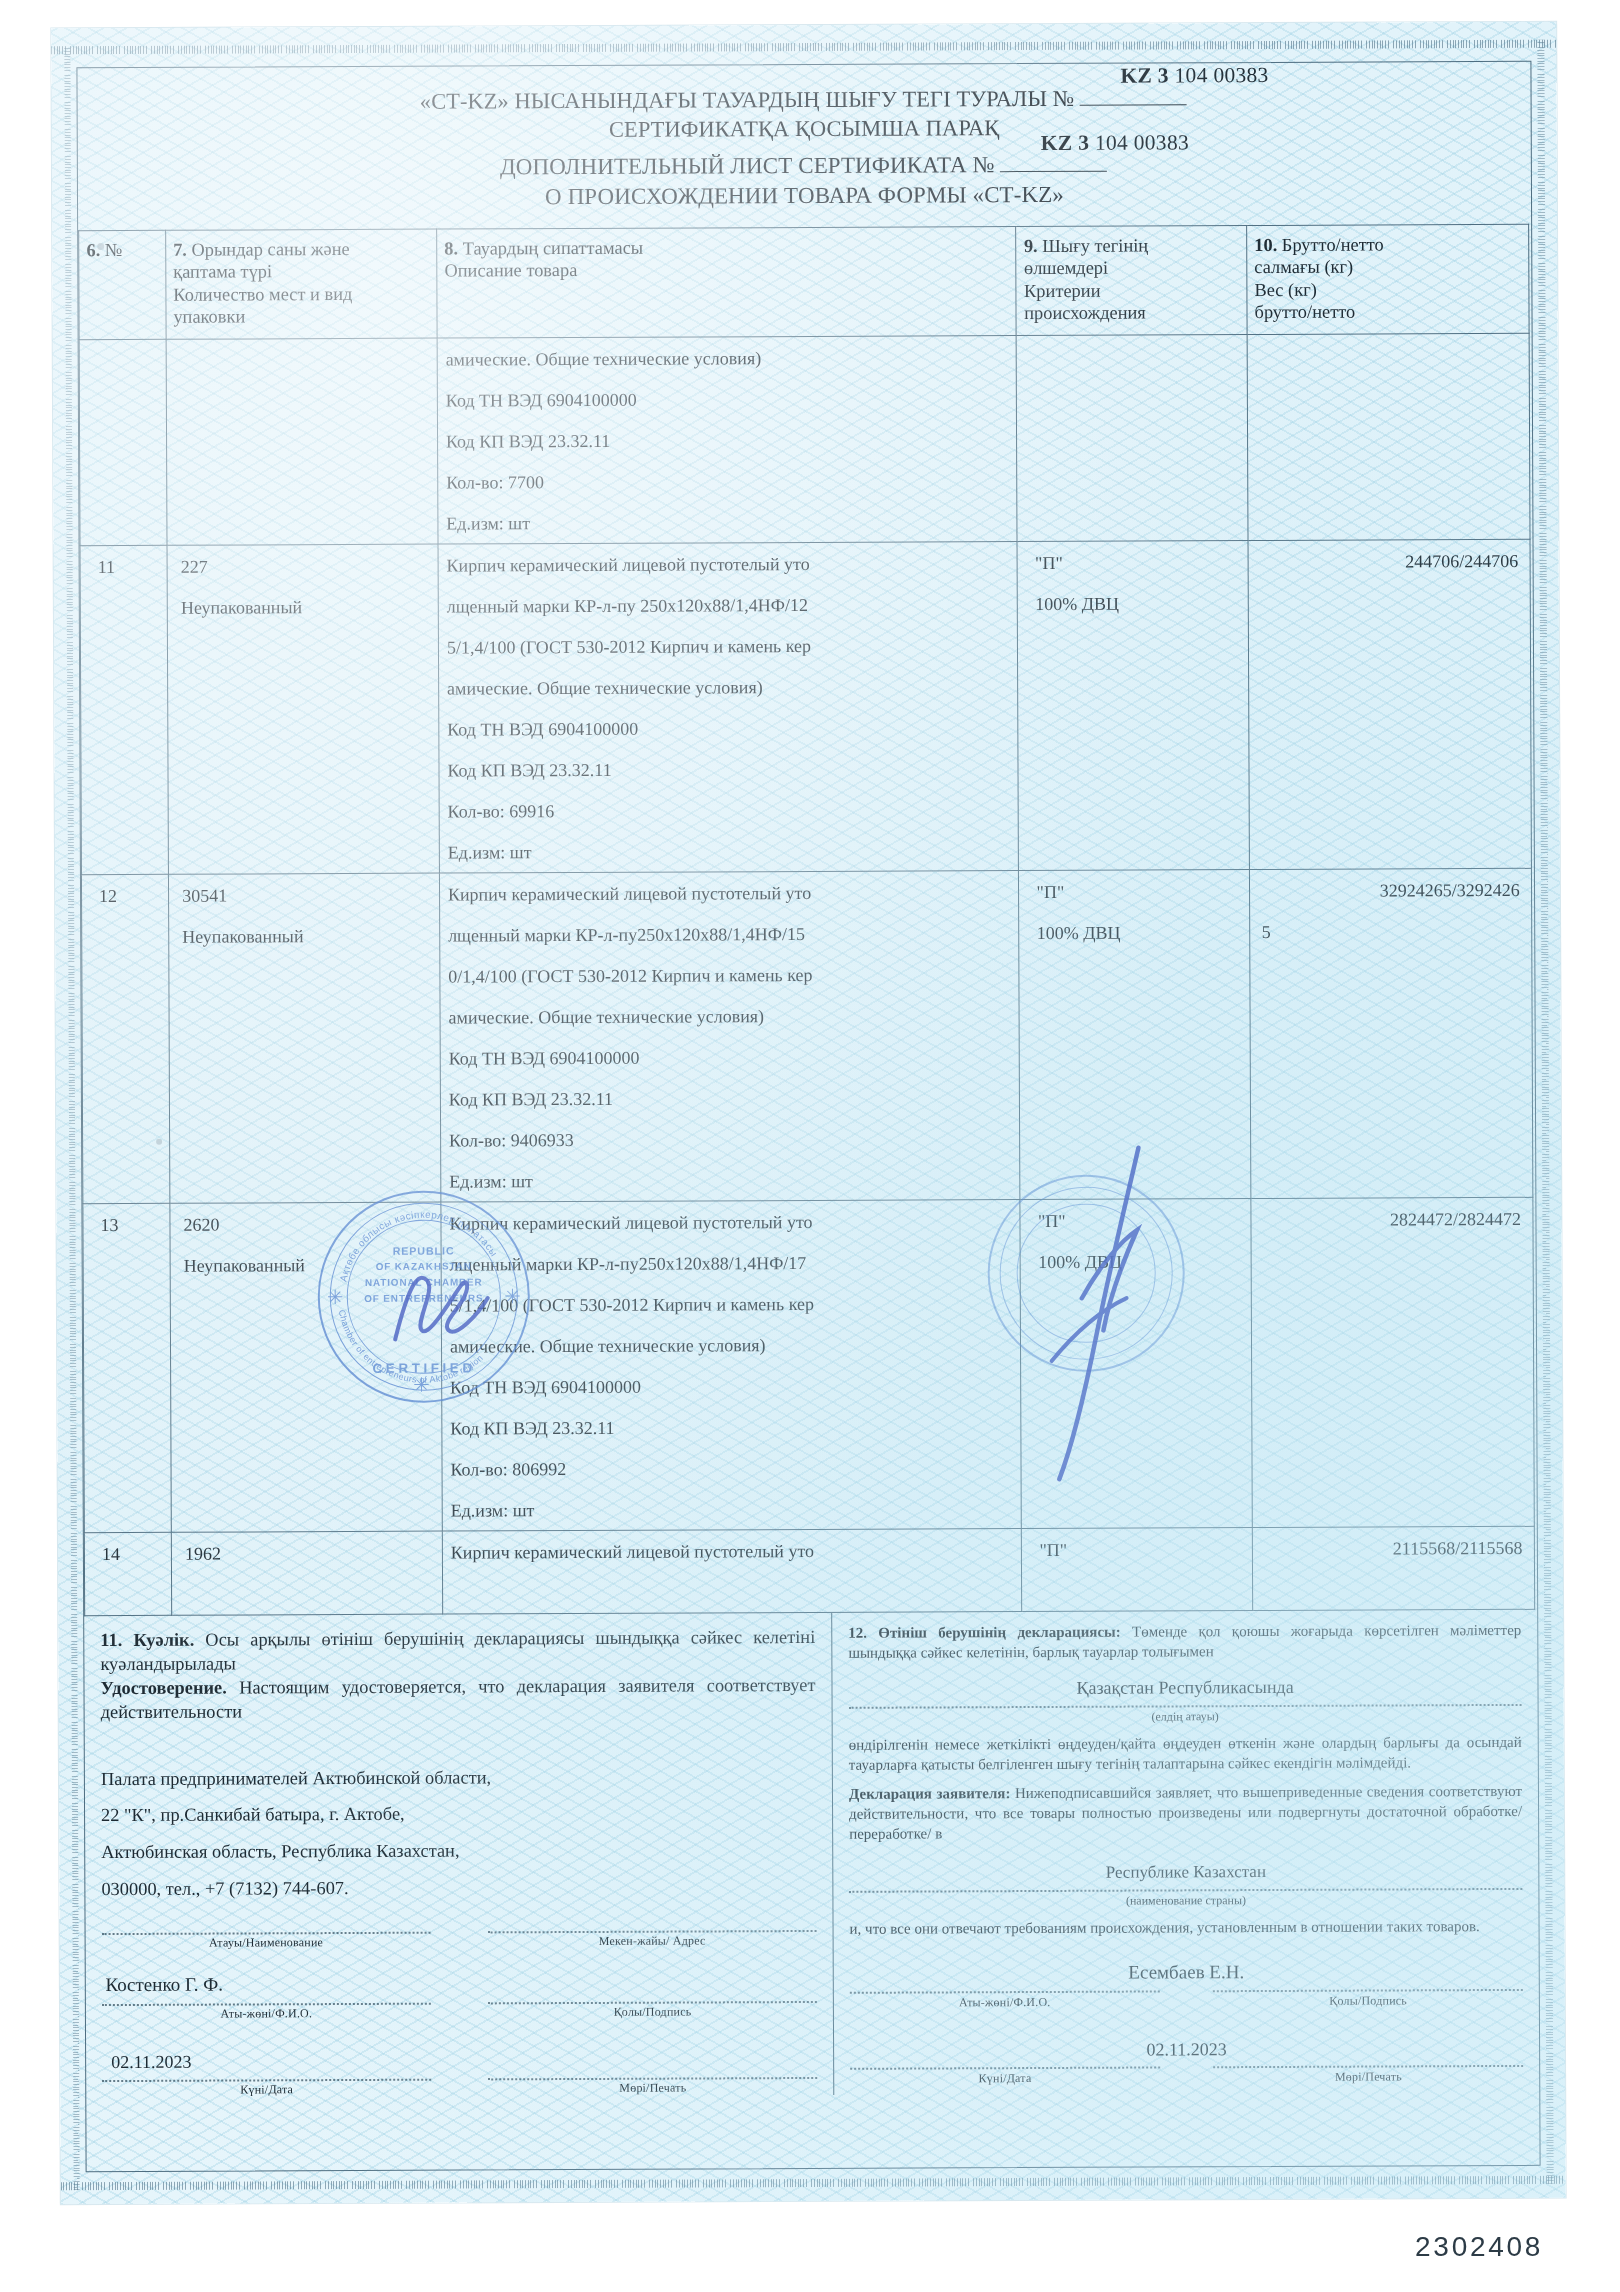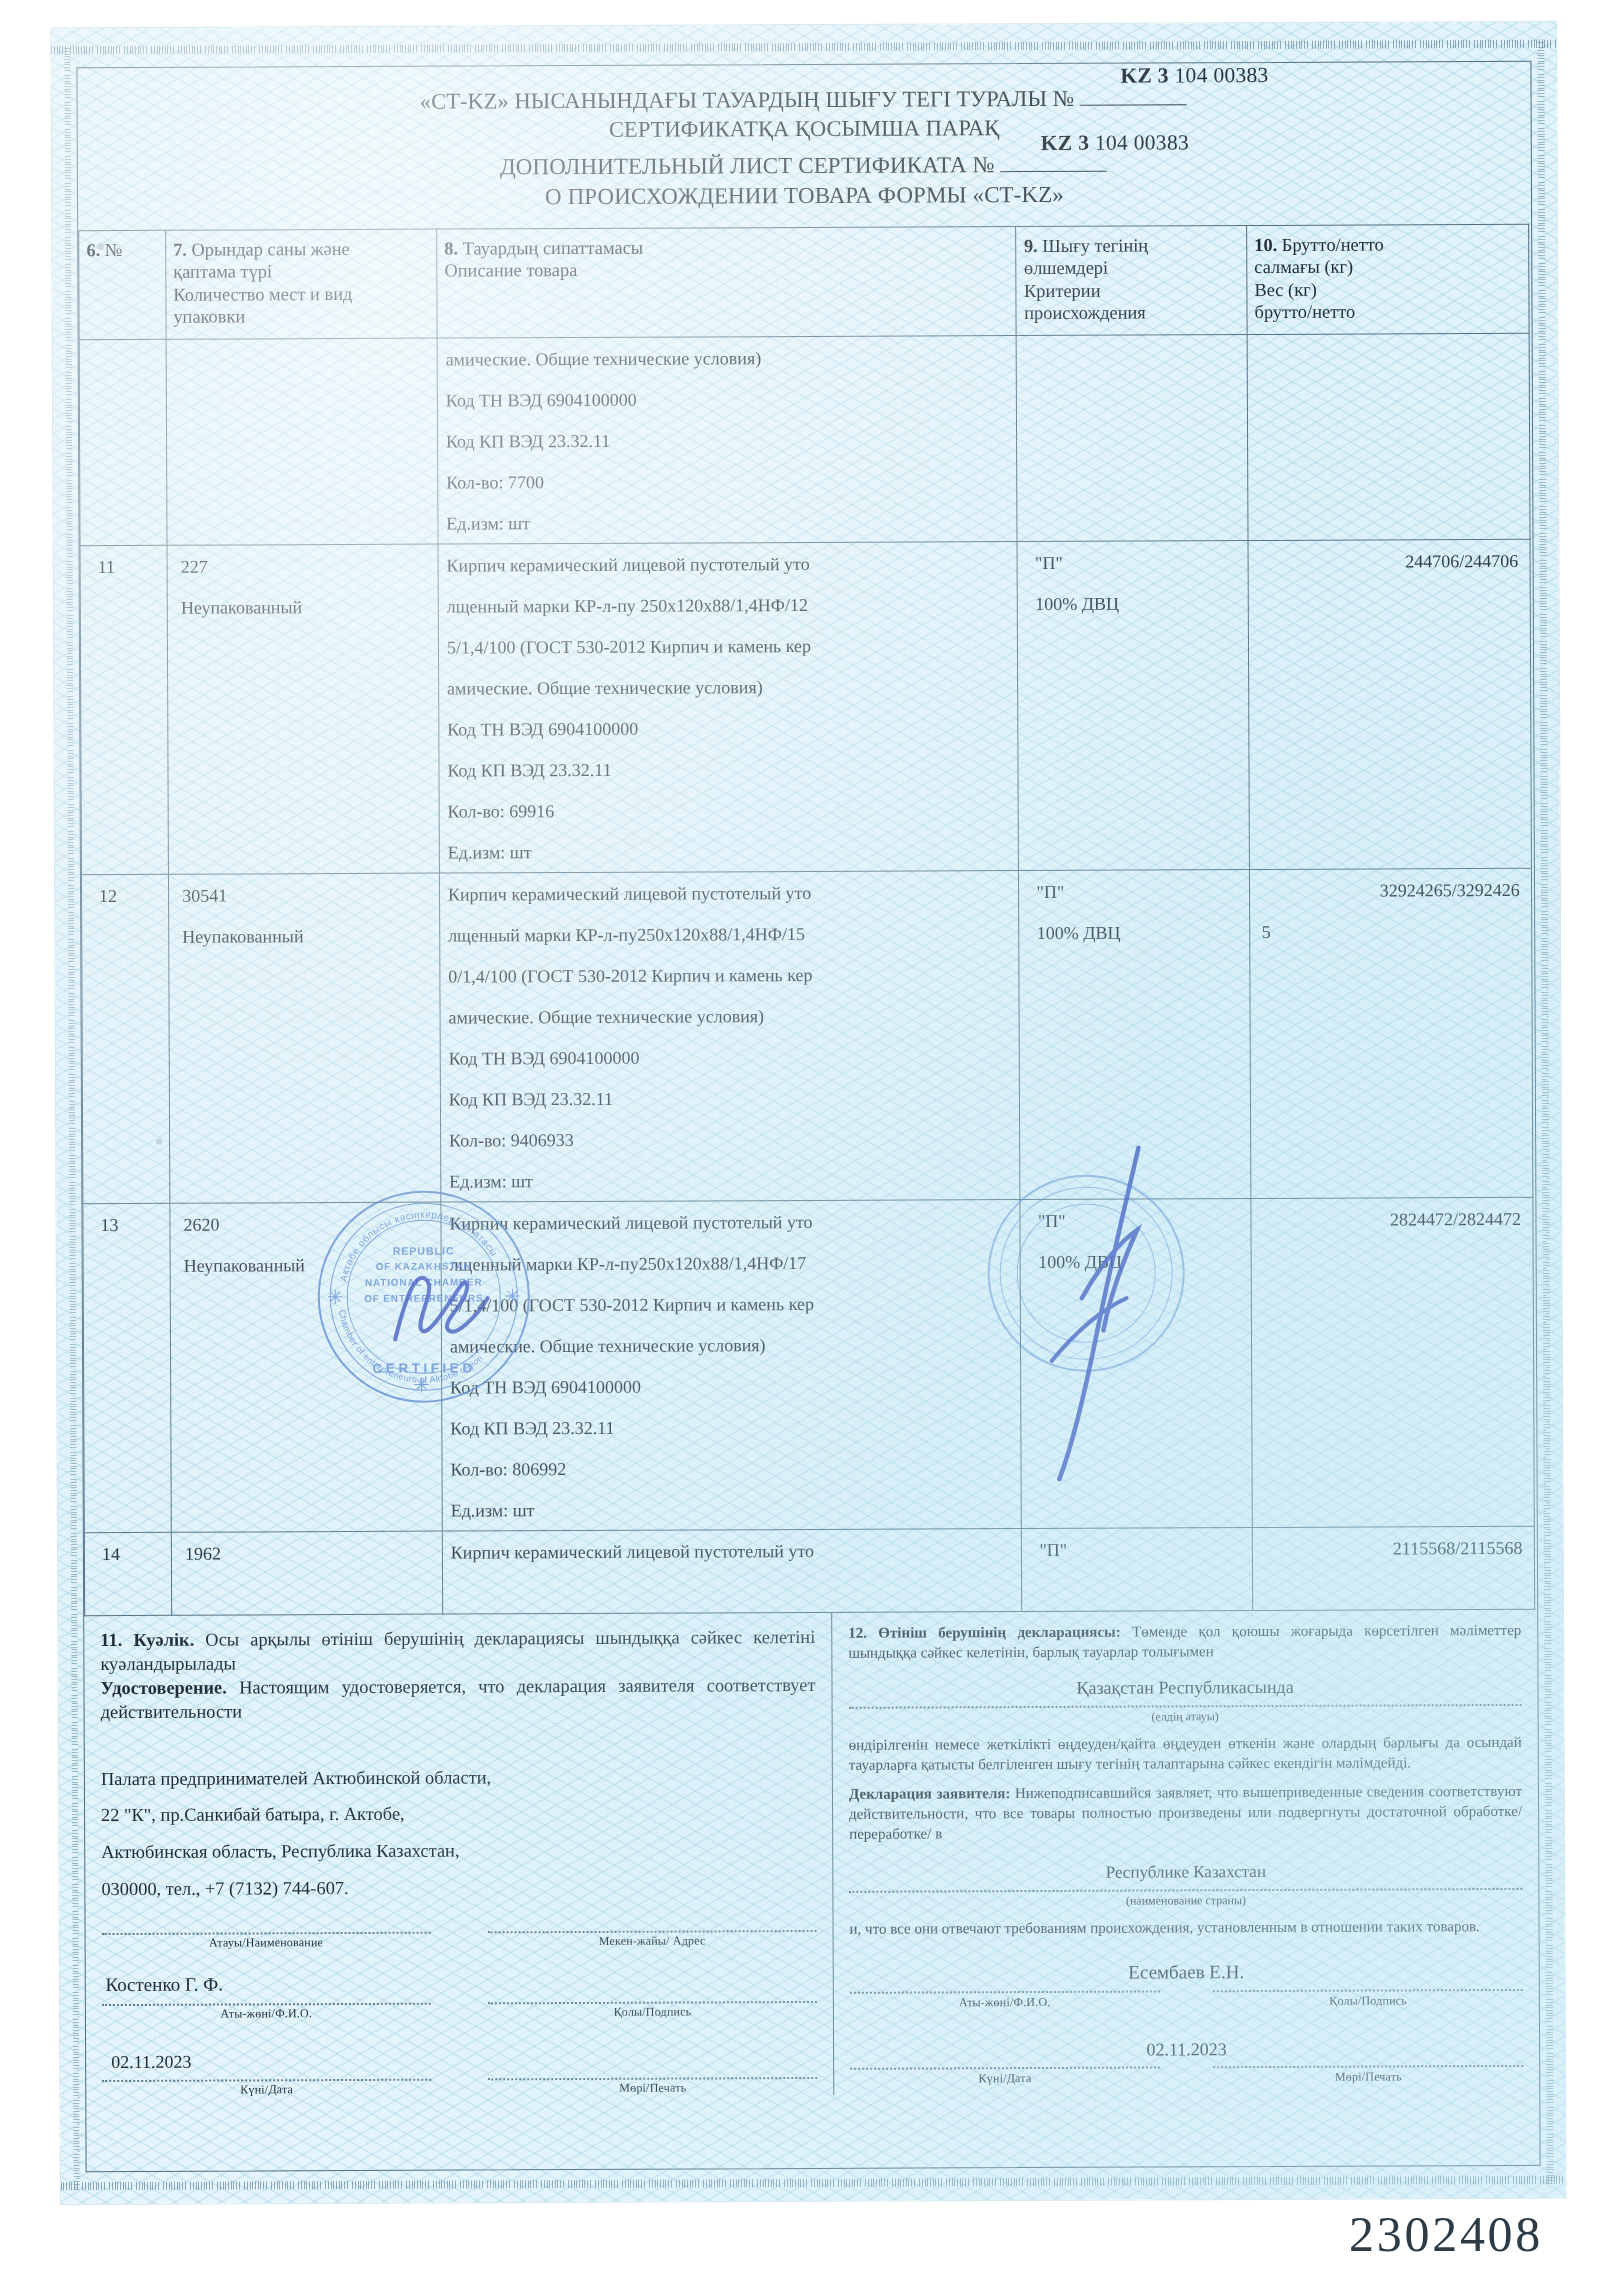--- a/index.html
+++ b/index.html
@@ -152,22 +152,22 @@
   #seal-left{left:235px;top:1124px;width:208px;height:208px;}
   #seal-right{left:905px;top:1111px;width:193px;height:193px;opacity:.5;}
 
   .sig{position:absolute;color:#2b46b8;pointer-events:none;opacity:.85;}
   #sig-left{left:296px;top:1187px;}
   #sig-right{left:913px;top:1068px;}
 
   
   #refno{
     position:absolute;right:77px;bottom:30px;
-    font-family:Liberation Serif, serif;
-    font-size:50px;letter-spacing:2.7px;color:#2c3b46;
+    font-family:Liberation Sans, sans-serif;
+    font-size:28px;letter-spacing:2.7px;color:#2c3b46;
   }
   .clip{position:absolute;left:45px;top:215px;width:7.2px;height:7.2px;background:#96a9b4;border-radius:50%;opacity:.6;}
   .clip2{position:absolute;left:100px;top:1111px;width:6.3px;height:6.3px;background:#96a9b4;border-radius:50%;opacity:.55;}
 </style>
 </head>
 <body>
 
 <div id="scan">
   <div id="sheet">
 

